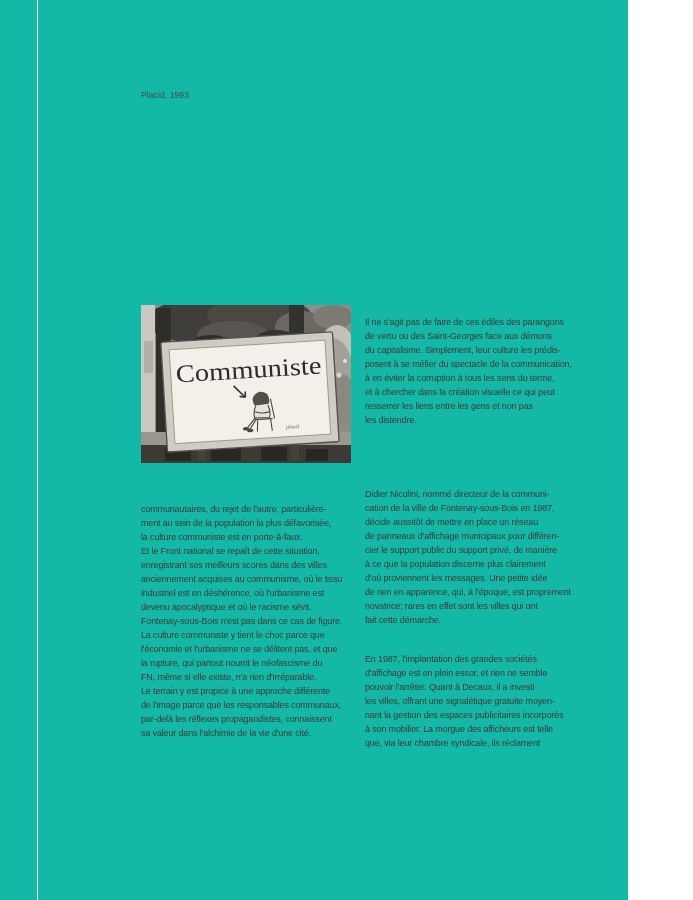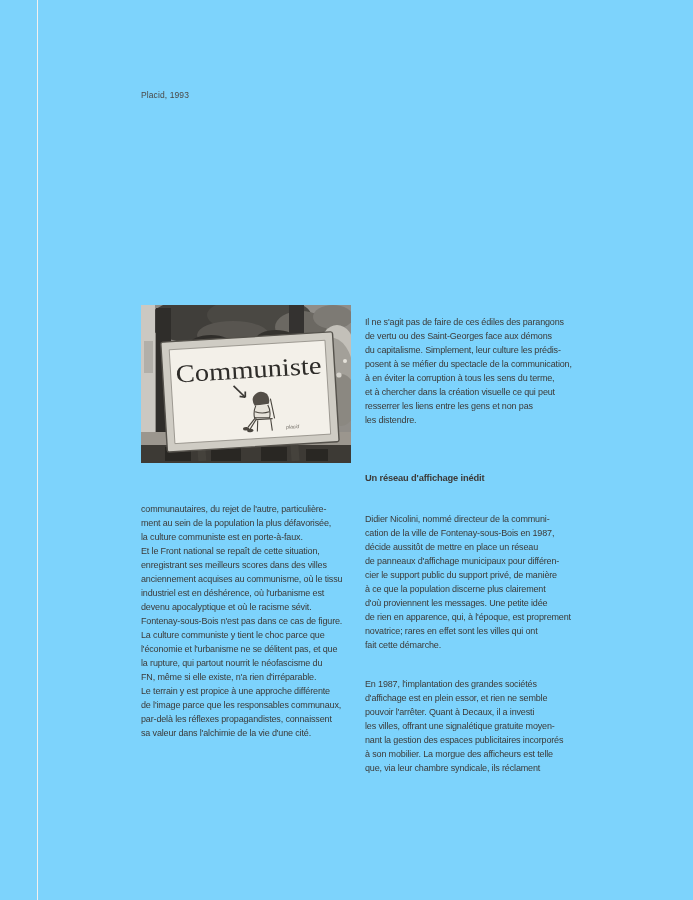--- a/index.html
+++ b/index.html
@@ -1,19 +1,19 @@
 <!DOCTYPE html>
 <html><head>
 <meta charset="utf-8">
 <style>
   html,body{margin:0;padding:0;background:#ffffff;}
   .page{
     position:relative;
-    width:693px;height:900px;
-    background:#7dd3fc;
+    width:628px;height:900px;
+    background:#14b8a6;
     overflow:hidden;
     font-family:"Liberation Sans",sans-serif;
     color:#3c3a38;
   }
   .fold-line{
     position:absolute;left:37px;top:0;width:1px;height:900px;
     background:#f2f1ef;
   }
   .caption{
     position:absolute;left:141px;top:90px;
@@ -28,21 +28,21 @@
     font-size:9px;line-height:14px;letter-spacing:-0.15px;
     white-space:pre-line;
   }
   .col-left{left:141px;top:488px;width:224px;}
   .col-right{left:365px;top:301px;width:228px;}
   .col p{margin:0;white-space:pre-line;}
   .col-right .heading{
     margin:30px 0 13px 0;
     font-weight:bold;font-size:9.3px;white-space:pre-line;
   }
-  .col-right .p2{margin-bottom:11px;}
+  .col-right .p2{margin-bottom:11px;margin-top:46px;}
 </style>
 </head>
 <body>
 
 <div class="page">
 
   <div class="fold-line"></div>
 
   <div class="caption">Placid, 1993</div>
 
@@ -134,21 +134,20 @@
 
   <div class="col col-right">
     <p>Il ne s'agit pas de faire de ces édiles des parangons
 de vertu ou des Saint-Georges face aux démons
 du capitalisme. Simplement, leur culture les prédis-
 posent à se méfier du spectacle de la communication,
 à en éviter la corruption à tous les sens du terme,
 et à chercher dans la création visuelle ce qui peut
 resserrer les liens entre les gens et non pas
 les distendre.</p>
-    <p class="heading">Un réseau d'affichage inédit</p>
     <p class="p2">Didier Nicolini, nommé directeur de la communi-
 cation de la ville de Fontenay-sous-Bois en 1987,
 décide aussitôt de mettre en place un réseau
 de panneaux d'affichage municipaux pour différen-
 cier le support public du support privé, de manière
 à ce que la population discerne plus clairement
 d'où proviennent les messages. Une petite idée
 de rien en apparence, qui, à l'époque, est proprement
 novatrice; rares en effet sont les villes qui ont
 fait cette démarche.</p>

